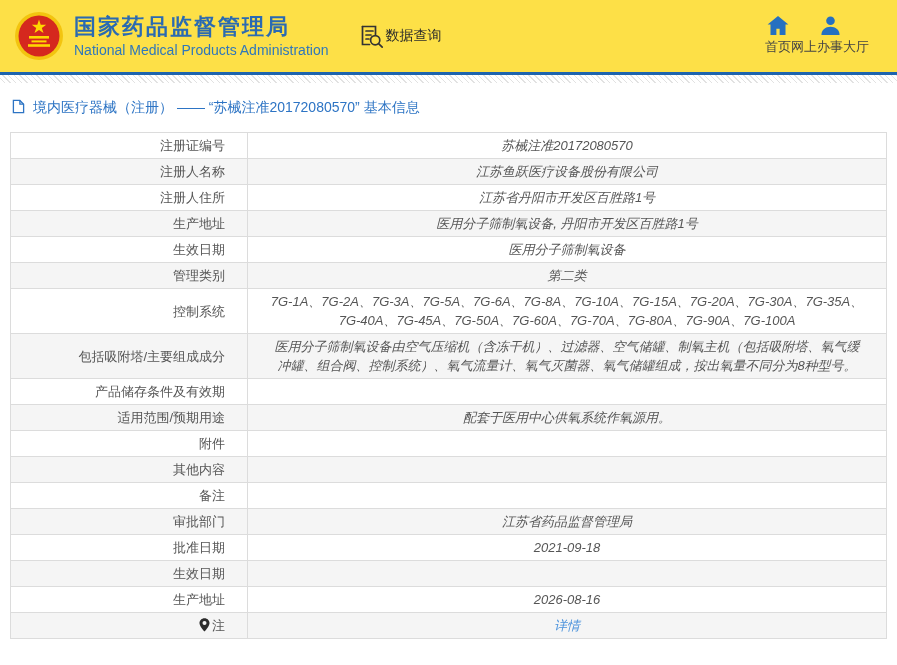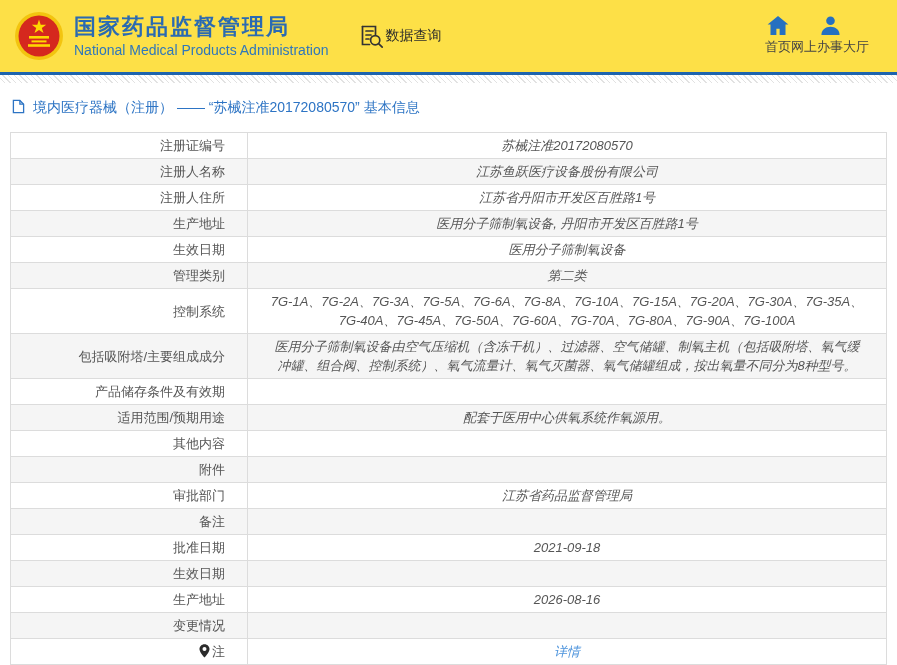--- a/index.html
+++ b/index.html
@@ -180,50 +180,46 @@
       </tr>
       <tr>
         <td class="label-cell">产品储存条件及有效期</td>
         <td class="value-cell"></td>
       </tr>
       <tr>
         <td class="label-cell">适用范围/预期用途</td>
         <td class="value-cell">配套于医用中心供氧系统作氧源用。</td>
       </tr>
       <tr>
+        <td class="label-cell">附件</td>
+        <td class="value-cell"></td>
+      </tr>
+      <tr>
         <td class="label-cell">其他内容</td>
         <td class="value-cell"></td>
       </tr>
       <tr>
-        <td class="label-cell">附件</td>
+        <td class="label-cell">备注</td>
         <td class="value-cell"></td>
       </tr>
       <tr>
         <td class="label-cell">审批部门</td>
         <td class="value-cell">江苏省药品监督管理局</td>
       </tr>
       <tr>
-        <td class="label-cell">备注</td>
-        <td class="value-cell"></td>
-      </tr>
-      <tr>
         <td class="label-cell">批准日期</td>
         <td class="value-cell">2021-09-18</td>
       </tr>
       <tr>
         <td class="label-cell">生效日期</td>
         <td class="value-cell"></td>
       </tr>
       <tr>
         <td class="label-cell">生产地址</td>
         <td class="value-cell">2026-08-16</td>
-      </tr>
-      <tr>
-        <td class="label-cell">变更情况</td>
-        <td class="value-cell"></td>
       </tr>
       <tr>
         <td class="label-cell"><span class="pin"><svg width="11" height="14" viewBox="0 0 12 15">
               <path fill="#2b2b2b" d="M6 0C2.9 0 .5 2.4.5 5.4c0 3.8 5.5 9.3 5.5 9.3s5.5-5.5 5.5-9.3C11.5 2.4 9.1 0 6 0zm0 7.6a2.2 2.2 0 1 1 0-4.4 2.2 2.2 0 0 1 0 4.4z"></path>
             </svg></span>注</td>
         <td class="value-cell"><a class="detail-link" href="#">详情</a></td>
       </tr>
     </tbody>
 </table>
 

